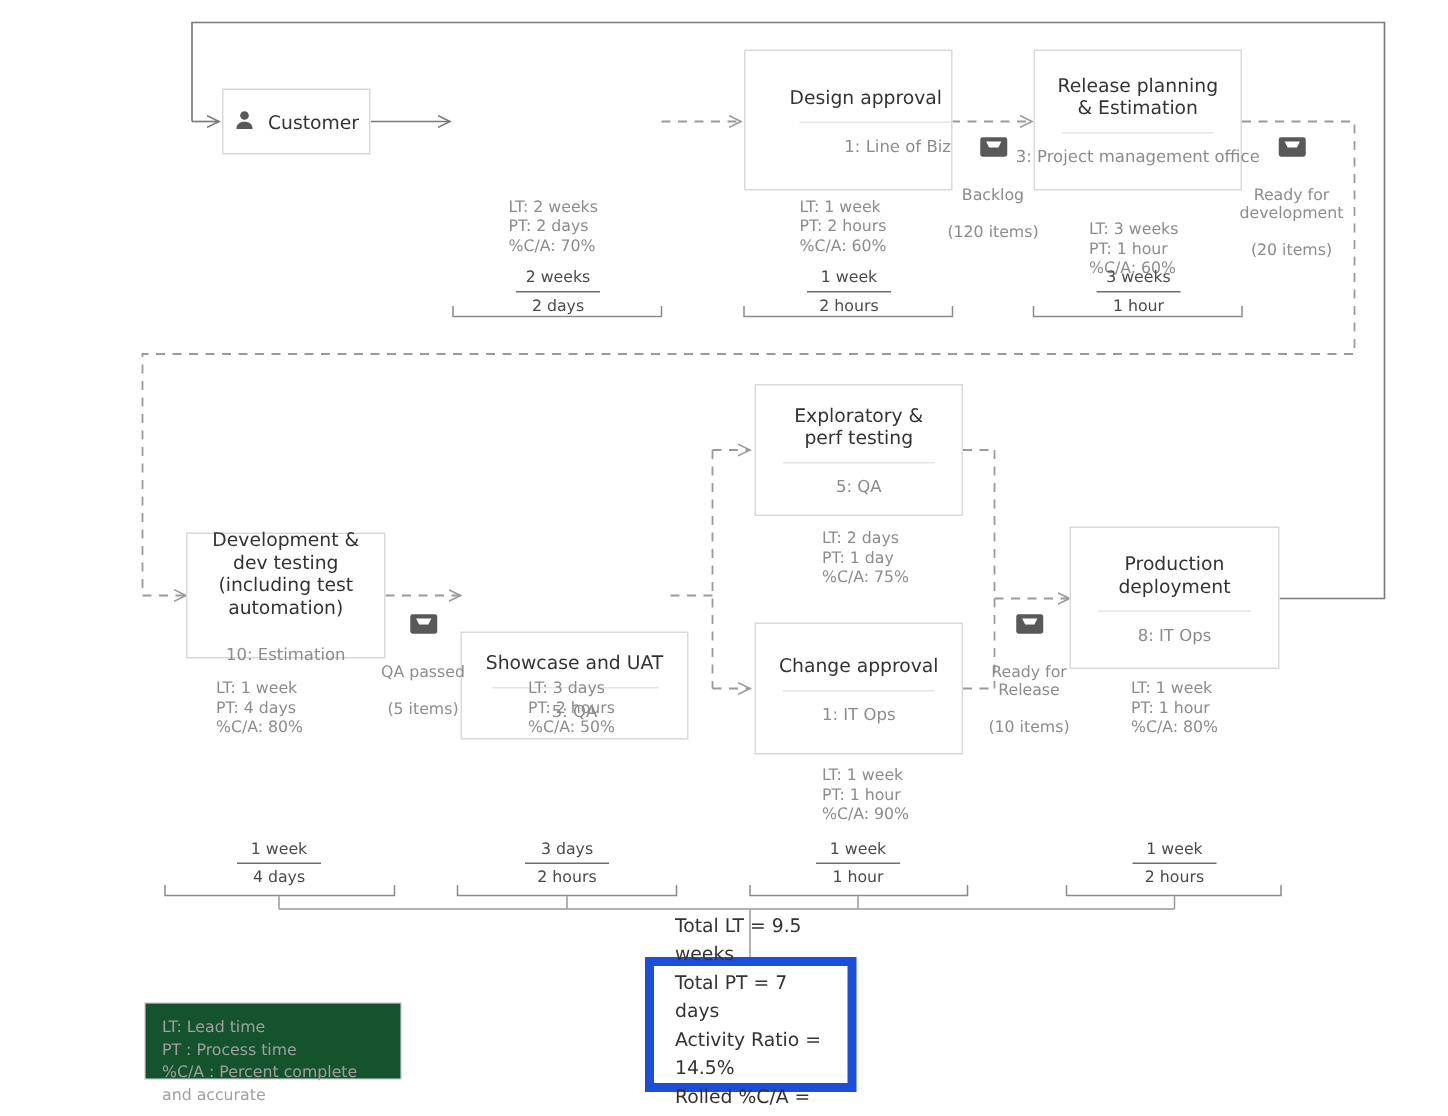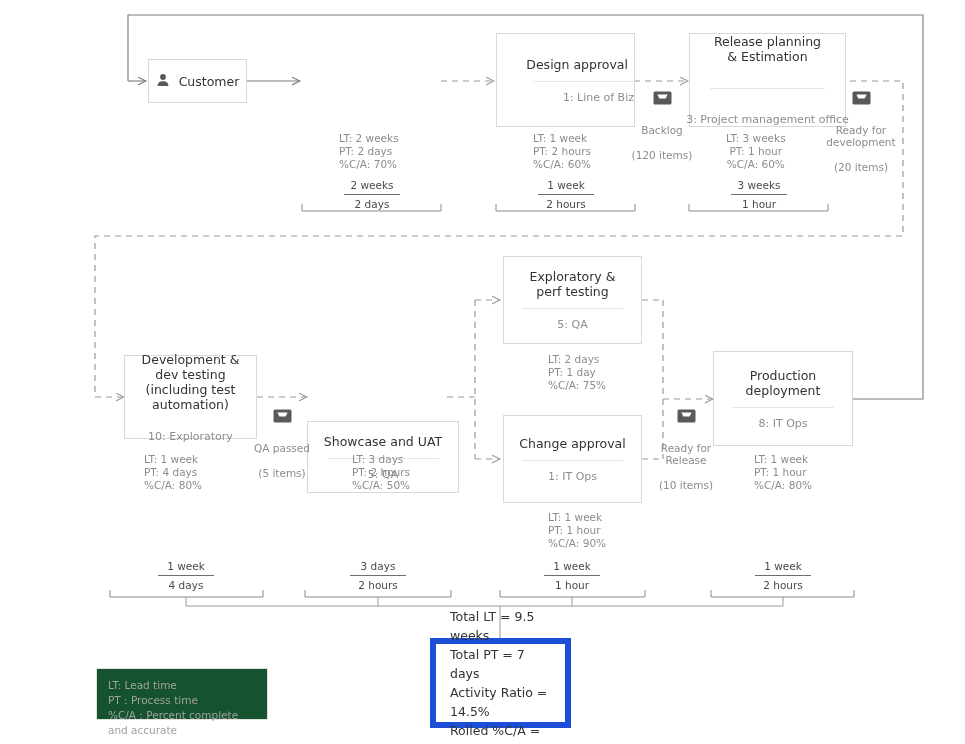--- a/index.html
+++ b/index.html
@@ -224,38 +224,38 @@
     <div class="ptitle">Design approval</div>
     <div class="prule"></div>
     <div class="prole">1: Line of Biz</div>
   </div>
   <div class="metrics" style="left:533px;top:132px;">
     <div>LT: 1 week</div>
     <div>PT: 2 hours</div>
     <div>%C/A: 60%</div>
   </div>
 
-  <div class="pbox" style="left:689px;top:33px;width:157px;height:94px;justify-content:space-between;">
+  <div class="pbox" style="left:689px;top:33px;width:139px;height:94px;">
     <div class="ptitle">
       <span>Release planning</span><br>
       <span>&amp; Estimation</span>
     </div>
     <div class="prule"></div>
     <div class="prole">3: Project management office</div>
   </div>
-  <div class="metrics" style="left:726px;top:132px;text-align:center;">
+  <div class="metrics" style="left:726px;top:147px;">
     <div>LT: 3 weeks</div>
     <div>PT: 1 hour</div>
     <div>%C/A: 60%</div>
   </div>
 
   <div class="pbox" style="left:124px;top:355px;width:133px;height:84px;">
     <div class="ptitle">Development &amp; dev testing (including test automation)</div>
     <div class="prule"></div>
-    <div class="prole">10: Exploratory</div>
+    <div class="prole">10: Estimation</div>
   </div>
   <div class="metrics" style="left:144px;top:453px;">
     <div>LT: 1 week</div>
     <div>PT: 4 days</div>
     <div>%C/A: 80%</div>
   </div>
 
   <div class="pbox" style="left:307px;top:377px;width:152px;height:72px;margin-top:44px;">
     <div class="ptitle">Showcase and UAT</div>
     <div class="prule"></div>

